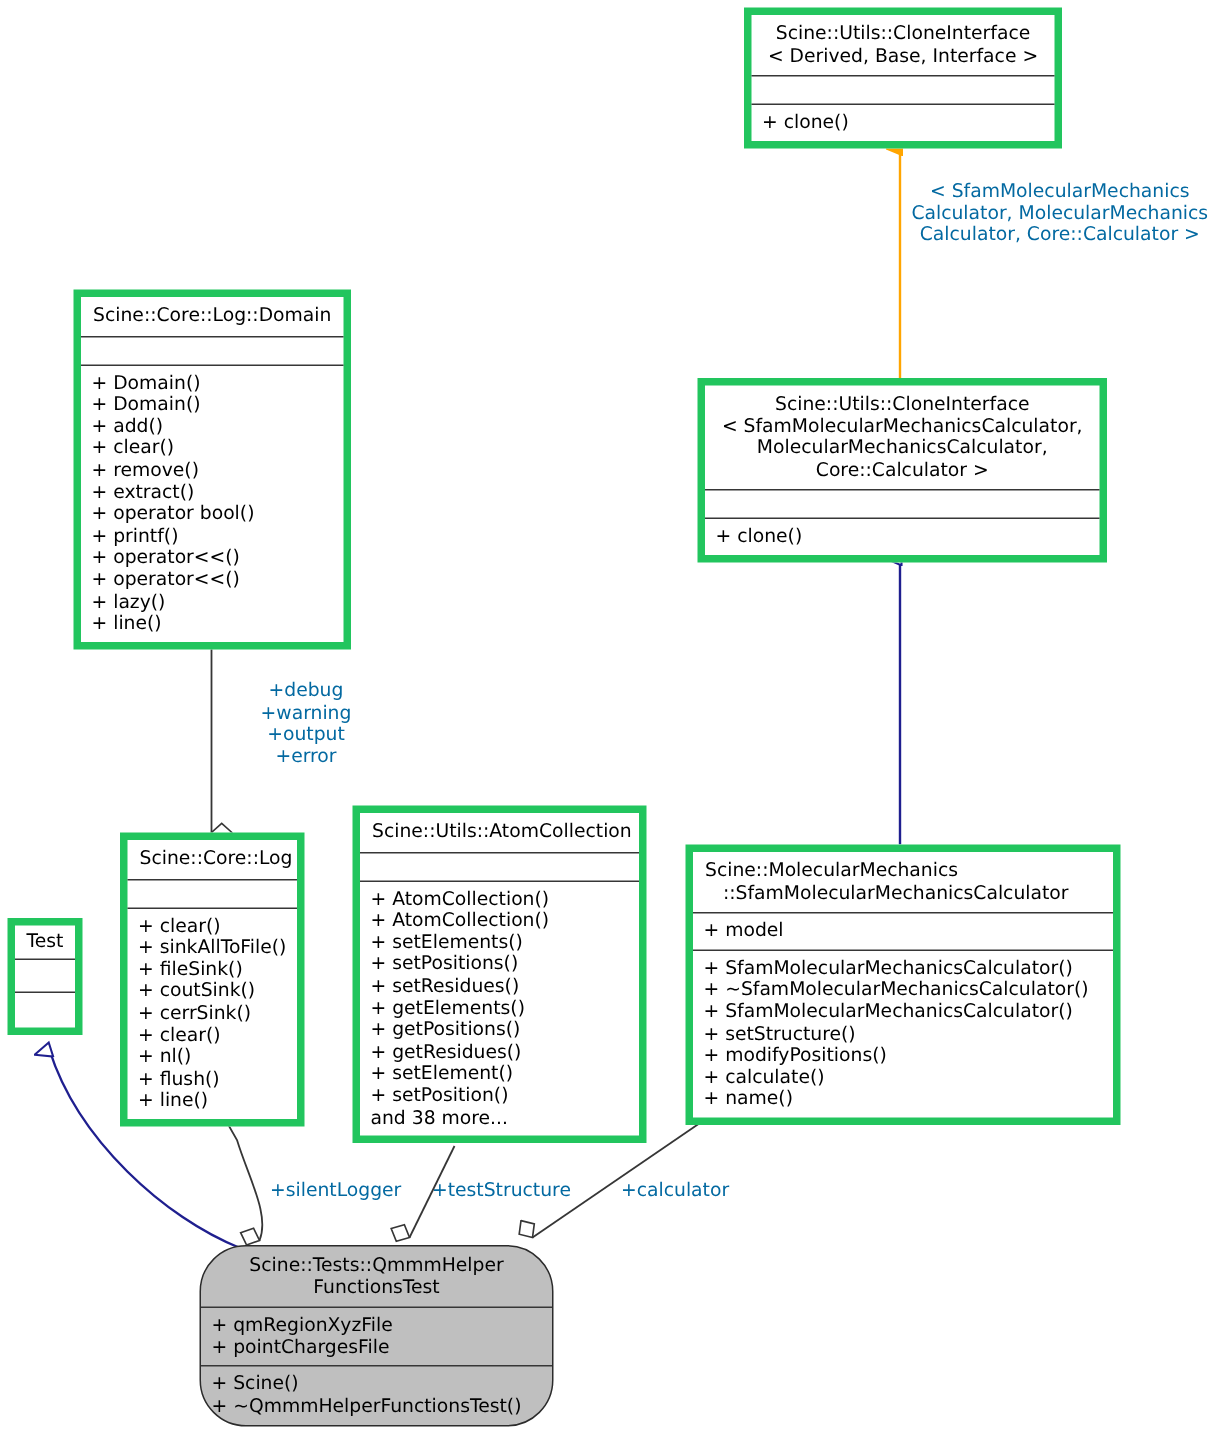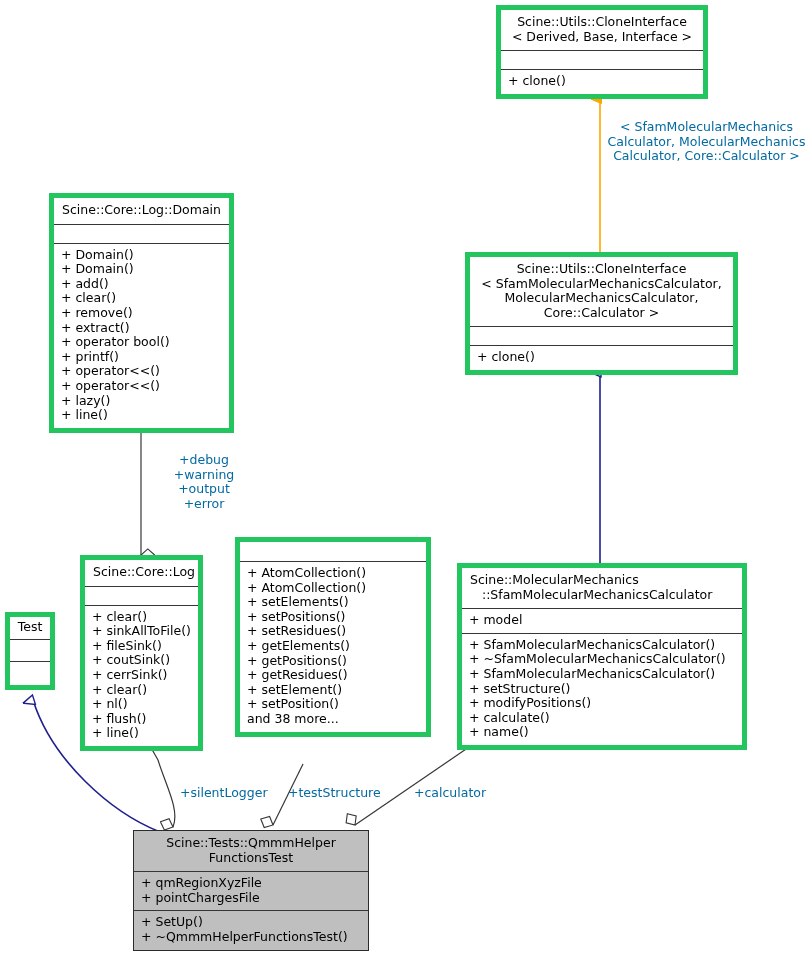--- a/index.html
+++ b/index.html
@@ -177,20 +177,21 @@
       <div class="uml-row">+ coutSink()</div>
       <div class="uml-row">+ cerrSink()</div>
       <div class="uml-row">+ clear()</div>
       <div class="uml-row">+ nl()</div>
       <div class="uml-row">+ flush()</div>
       <div class="uml-row">+ line()</div>
     </div>
   </div>
 
   <div class="uml-box" style="left:235px; top:537px; width:196px;">
+    <div class="uml-compartment uml-title">Scine::Utils::AtomCollection</div>
     <div class="uml-compartment empty-compartment"></div>
     <div class="uml-compartment">
       <div class="uml-row">+ AtomCollection()</div>
       <div class="uml-row">+ AtomCollection()</div>
       <div class="uml-row">+ setElements()</div>
       <div class="uml-row">+ setPositions()</div>
       <div class="uml-row">+ setResidues()</div>
       <div class="uml-row">+ getElements()</div>
       <div class="uml-row">+ getPositions()</div>
       <div class="uml-row">+ getResidues()</div>
@@ -214,26 +215,26 @@
       <div class="uml-row">+ modifyPositions()</div>
       <div class="uml-row">+ calculate()</div>
       <div class="uml-row">+ name()</div>
     </div>
   </div>
 
   <div class="edge-label" style="left:180px; top:786px;">+silentLogger</div>
   <div class="edge-label" style="left:288px; top:786px;">+testStructure</div>
   <div class="edge-label" style="left:414px; top:786px;">+calculator</div>
 
-  <div class="uml-box highlight" style="left:133px; top:830px; width:236px;">
+  <div class="uml-box highlight" style="left:133px; top:830px; width:236px;border-radius:31px;">
     <div class="uml-compartment uml-title">Scine::Tests::QmmmHelper
 FunctionsTest</div>
     <div class="uml-compartment">
       <div class="uml-row">+ qmRegionXyzFile</div>
       <div class="uml-row">+ pointChargesFile</div>
     </div>
     <div class="uml-compartment">
-      <div class="uml-row">+ SetUp()</div>
+      <div class="uml-row">+ Scine()</div>
       <div class="uml-row">+ ~QmmmHelperFunctionsTest()</div>
     </div>
   </div>
 
 </div>
 
 </body></html>

